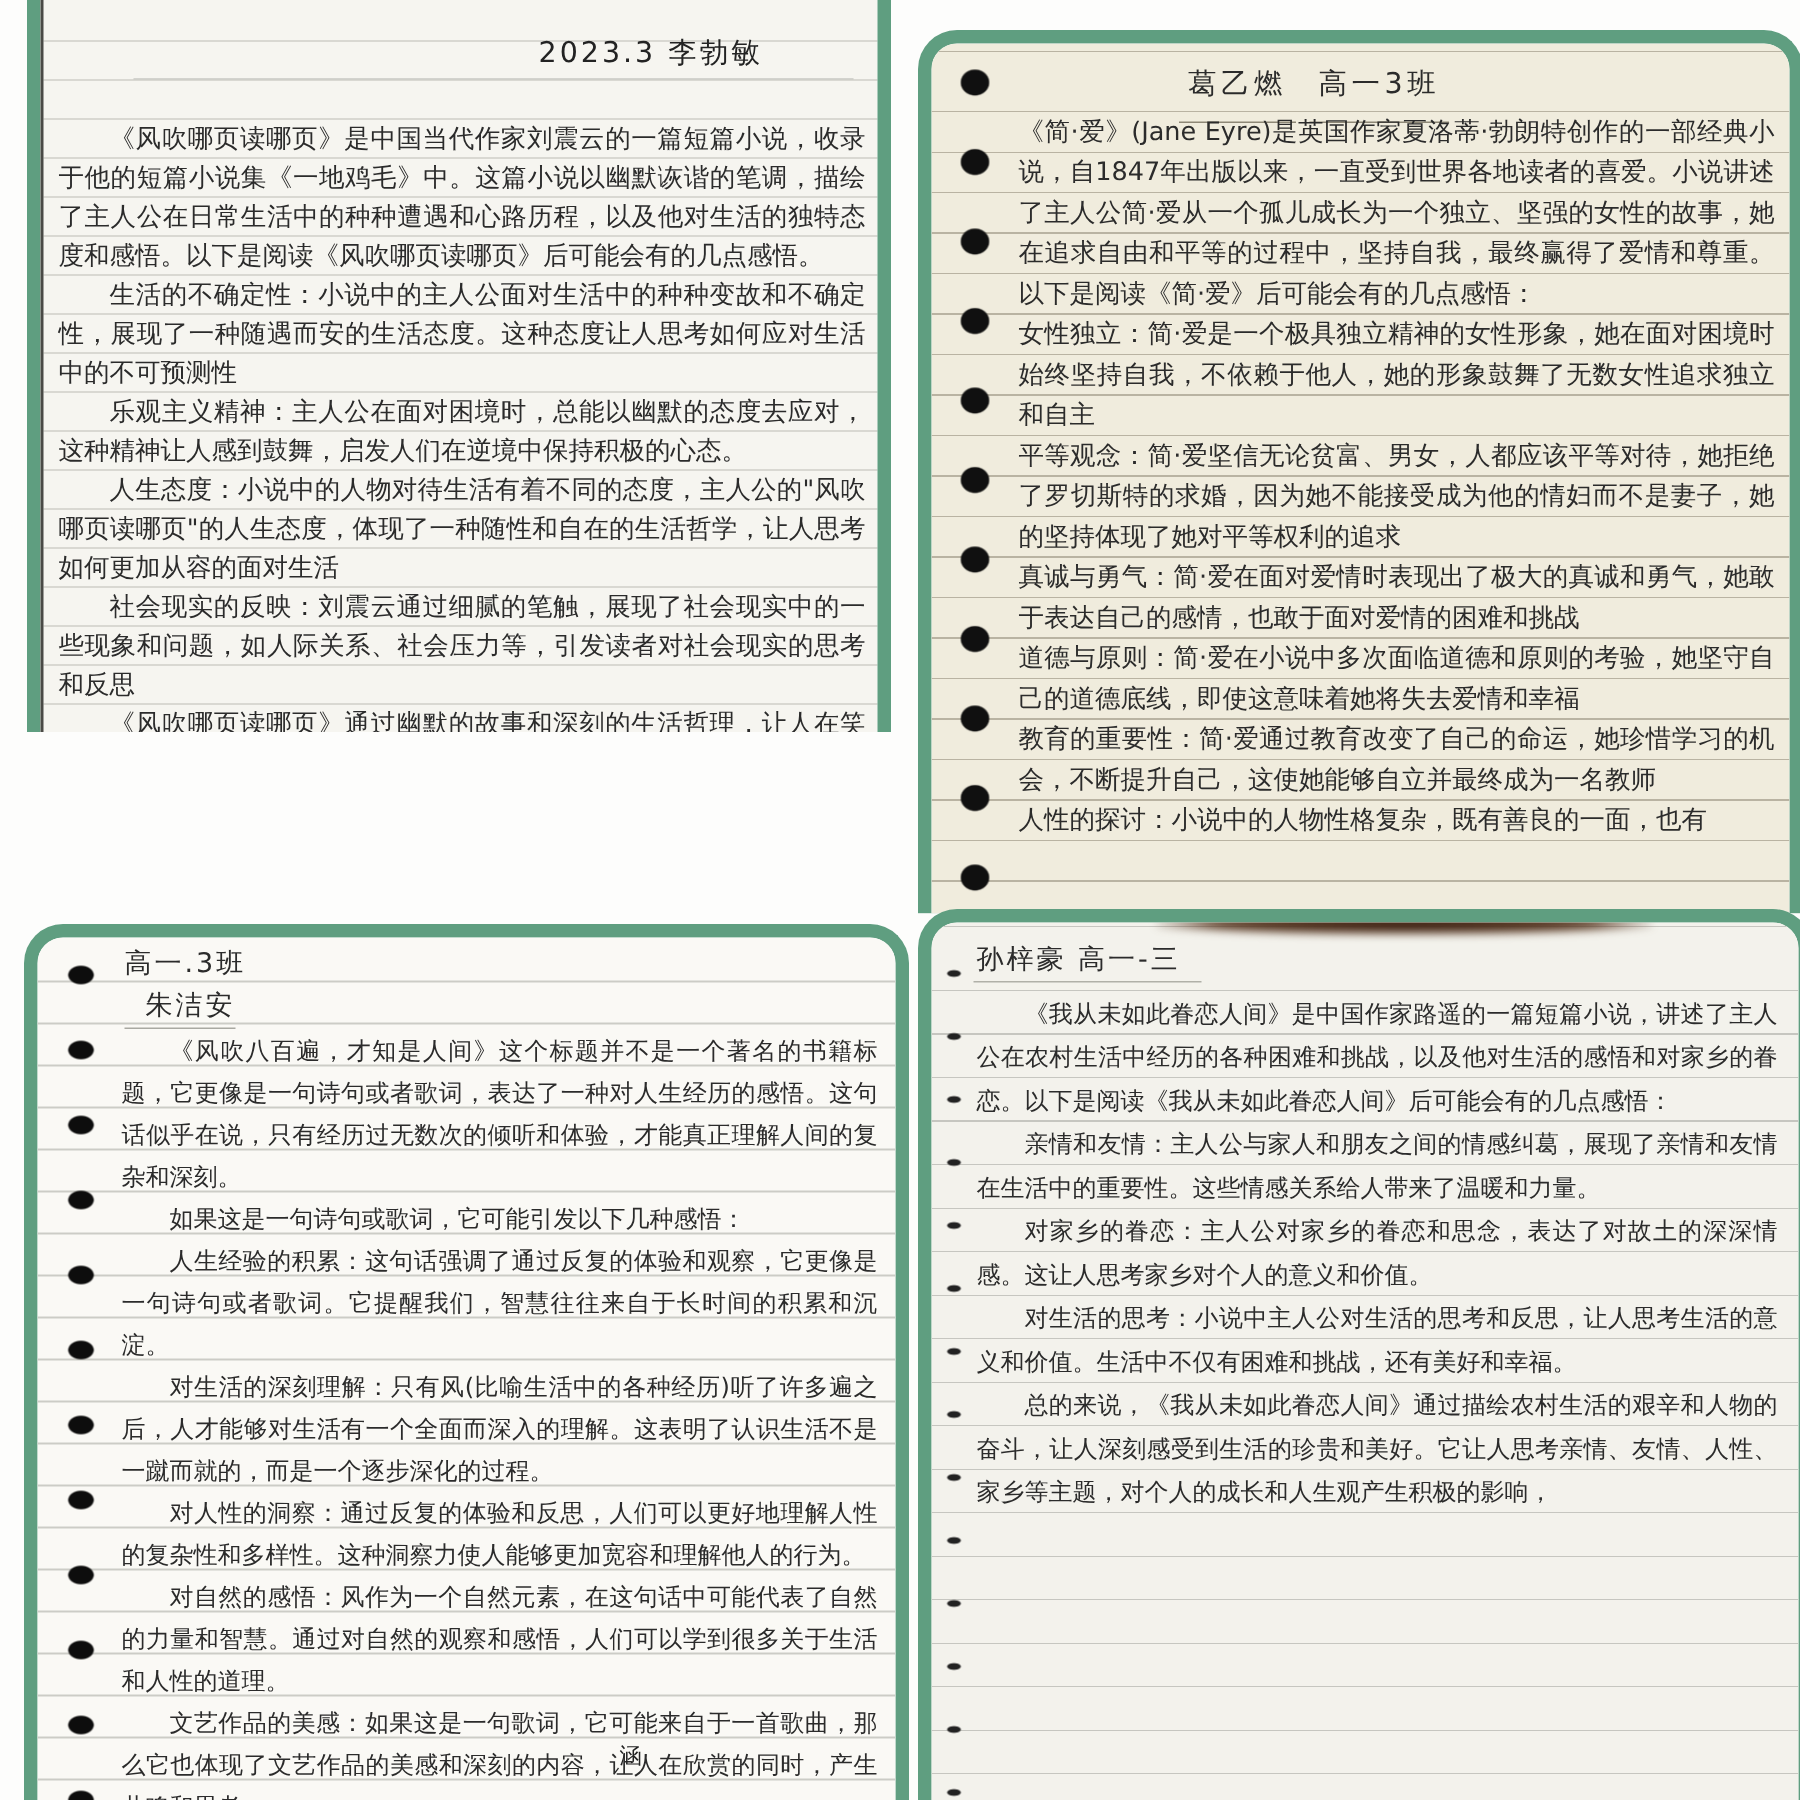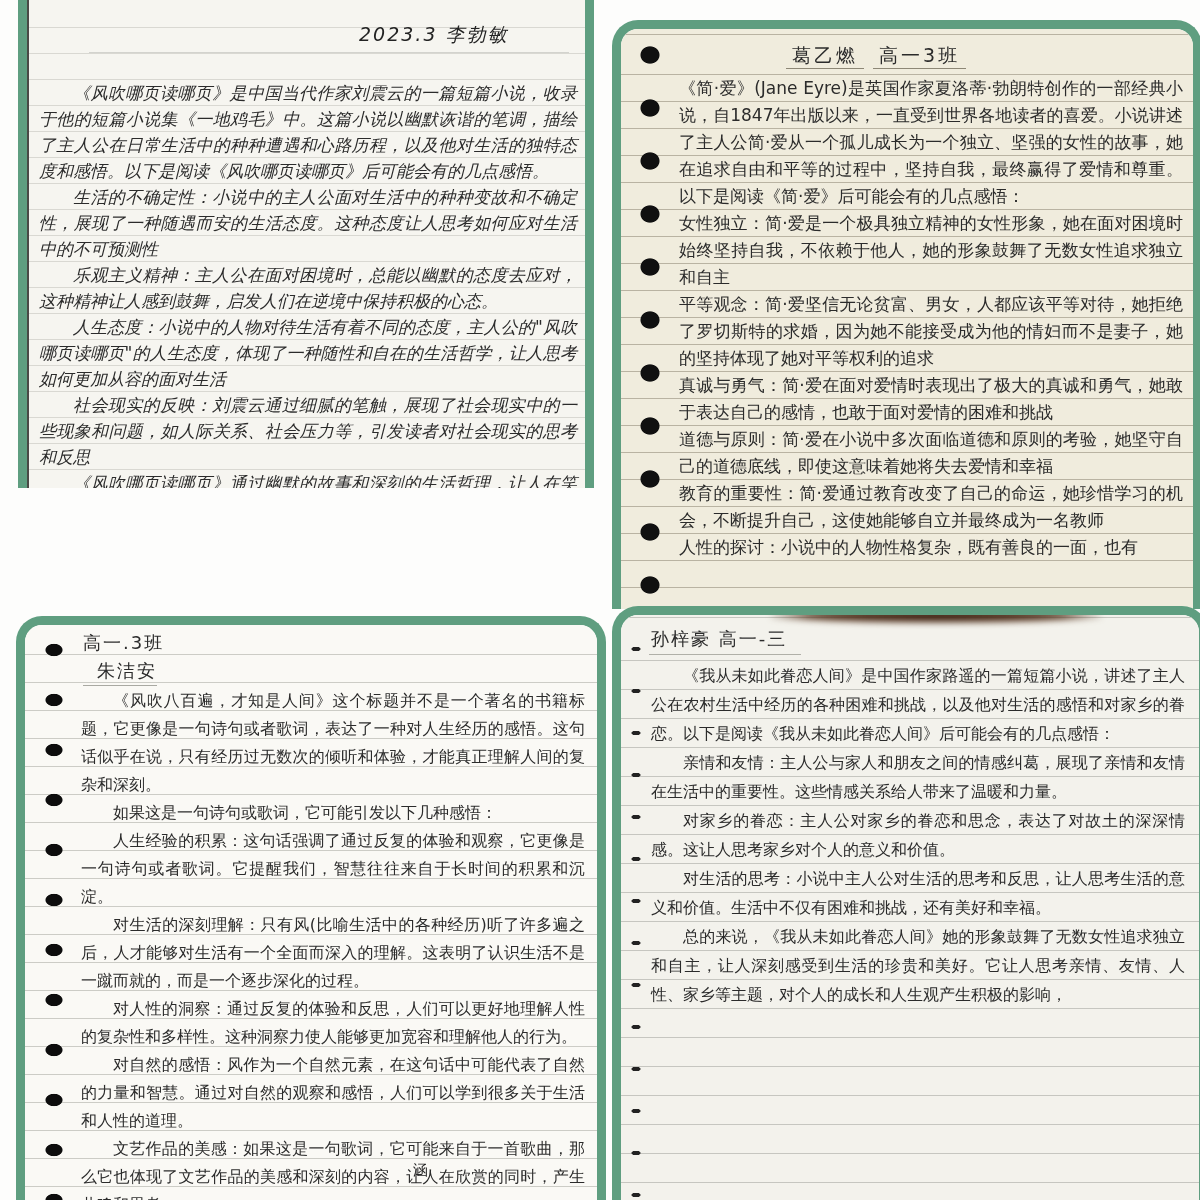--- a/index.html
+++ b/index.html
@@ -4,21 +4,21 @@
 <style>
   html,body{margin:0;padding:0;}
   body{
     width:1200px;height:1200px;position:relative;overflow:hidden;
     background:#fdfdfc;
     font-family:"DejaVu Sans",sans-serif;
     color:#2b2b2b;
   }
   .page{position:absolute;overflow:hidden;}
   
-  .tl-wrap{left:18px;top:0;width:576px;height:488px;font-style:italic;}
+  .tl-wrap{left:18px;top:0;width:576px;height:488px;}
   .tl-green-left{position:absolute;left:0;top:0;width:9px;height:600px;background:#5f9e80;}
   .tl-green-right{position:absolute;right:0;top:0;width:9px;height:600px;background:#5f9e80;}
   .tl-paper{
     position:absolute;left:9px;top:0;right:9px;height:600px;
     background-color:#f6f5f0;
     background-image:repeating-linear-gradient(to bottom,transparent 0,transparent 25px,#d9d8d2 25px,#d9d8d2 26px);
     background-position:0 2px;
     border-left:2px solid #4a4a46;
   }
   .tl-title{
@@ -38,21 +38,21 @@
     background-color:#f0ecdd;
     background-image:repeating-linear-gradient(to bottom,transparent 0,transparent 26px,#b9b3a2 26px,#b9b3a2 27px);
     background-position:0 19px;
   }
   .holes-dots{
     position:absolute;left:14px;top:0;bottom:0;width:30px;
     background-image:radial-gradient(ellipse 11px 10px at 15px 26px,#101010 9px,transparent 10px);
     background-size:30px 53px;background-repeat:repeat-y;
   }
   .tr-header{position:absolute;top:14px;left:165px;font-size:19px;letter-spacing:3px;}
-  .tr-header .u{border-bottom:1px solid #8d8776;padding:0 6px 2px 6px;}
+  .tr-header .u{border-bottom:1px solid #8d8776;padding:0 6px 14px 6px;}
   .tr-body{
     position:absolute;top:46px;left:58px;right:10px;
     font-size:17px;line-height:27px;text-align:justify;
   }
   .tr-body .para{text-indent:0;margin:0;}
   
   .bl-wrap{left:16px;top:616px;width:572px;height:584px;}
   .bl-paper{
     position:absolute;inset:0;
     background-color:#faf9f5;
@@ -169,16 +169,16 @@
     <div class="holes-dash"></div>
     <div class="br-header">
       <span>孙梓豪</span>
       <span>高一-三</span>
     </div>
     <div class="br-body">
       <p class="para">《我从未如此眷恋人间》是中国作家路遥的一篇短篇小说，讲述了主人公在农村生活中经历的各种困难和挑战，以及他对生活的感悟和对家乡的眷恋。以下是阅读《我从未如此眷恋人间》后可能会有的几点感悟：</p>
       <p class="para">亲情和友情：主人公与家人和朋友之间的情感纠葛，展现了亲情和友情在生活中的重要性。这些情感关系给人带来了温暖和力量。</p>
       <p class="para">对家乡的眷恋：主人公对家乡的眷恋和思念，表达了对故土的深深情感。这让人思考家乡对个人的意义和价值。</p>
       <p class="para">对生活的思考：小说中主人公对生活的思考和反思，让人思考生活的意义和价值。生活中不仅有困难和挑战，还有美好和幸福。</p>
-      <p class="para">总的来说，《我从未如此眷恋人间》她的形象鼓舞了无数女性追求独立和自主，让人深刻感受到生活的珍贵和美好。它让人思考亲情、友情、人性、家乡等主题，对个人的成长和人生观产生积极的影响，</p>
+      <p class="para">总的来说，《我从未如此眷恋人间》通过描绘农村生活的艰辛和人物的奋斗，让人深刻感受到生活的珍贵和美好。它让人思考亲情、友情、人性、家乡等主题，对个人的成长和人生观产生积极的影响，</p>
     </div>
   </div>
 </div>
 
 </body></html>

